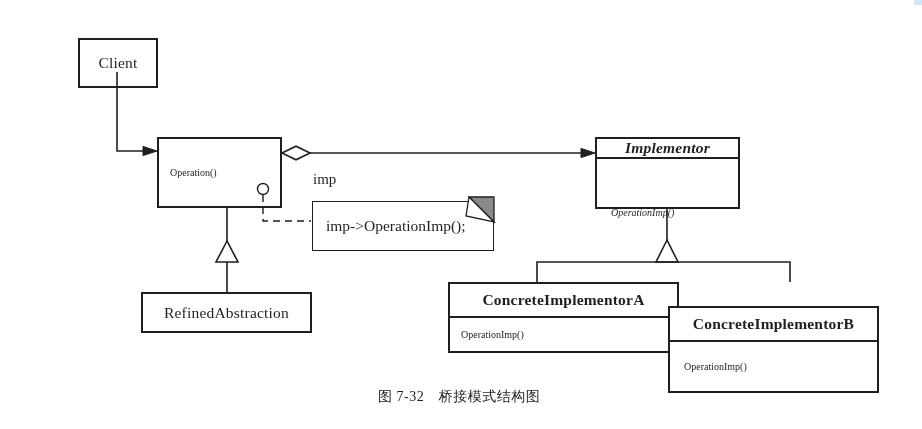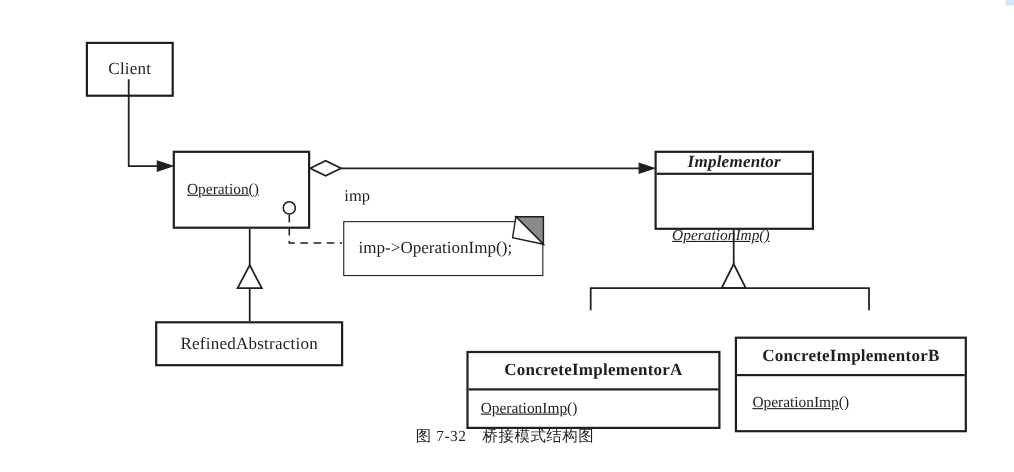--- a/index.html
+++ b/index.html
@@ -15,21 +15,21 @@
   }
   .uml-title {
     box-sizing:border-box; display:flex; align-items:center; justify-content:center;
     font-size:15.5px; font-weight:bold; letter-spacing:0.2px;
   }
   .uml-title.with-divider { border-bottom:2px solid #1f1f1f; }
   .uml-title.abstract { font-style:italic; }
   .uml-title.plain { font-weight:normal; }
   .uml-method {
     box-sizing:border-box; display:flex; align-items:center; flex:1;
-    font-size:14px; padding-left:11px;text-decoration:underline;
+    font-size:10px; padding-left:11px;
   }
   .uml-method.abstract { font-style:italic; }
   .note-box {
     position:absolute; box-sizing:border-box; z-index:1;
     border:1.6px solid #1f1f1f; background:#ffffff;
     display:flex; align-items:center; padding-left:13px;
     font-size:15.5px;
   }
   .edge-label { position:absolute; z-index:2; font-size:15px; }
   .figure-caption { position:absolute; z-index:1; font-size:14px; letter-spacing:0.5px; }
@@ -97,21 +97,21 @@
   <div class="edge-label" style="left:313px; top:129px;margin-top:42px;">imp</div>
 
   <div class="note-box" style="left:312px; top:201px; width:182px; height:50px;">
     <span>imp-&gt;OperationImp();</span>
   </div>
 
   <div class="uml-class" style="left:141px; top:292px; width:171px; height:41px;">
     <div class="uml-title plain" style="flex:1; font-size:15.5px;">RefinedAbstraction</div>
   </div>
 
-  <div class="uml-class" style="left:424px; top:282px; width:231px; height:71px;margin-top:37px;">
+  <div class="uml-class" style="left:448px; top:282px; width:231px; height:71px;">
     <div class="uml-title with-divider" style="height:34px;">ConcreteImplementorA</div>
     <div class="uml-method">OperationImp()</div>
   </div>
 
   <div class="uml-class" style="left:668px; top:282px; width:211px; height:87px;margin-top:24px;">
     <div class="uml-title with-divider" style="height:34px;">ConcreteImplementorB</div>
     <div class="uml-method" style="padding-left:14px;">OperationImp()</div>
   </div>
 
   <div class="figure-caption" style="left:378px; top:388px;">图 7-32　桥接模式结构图</div>

